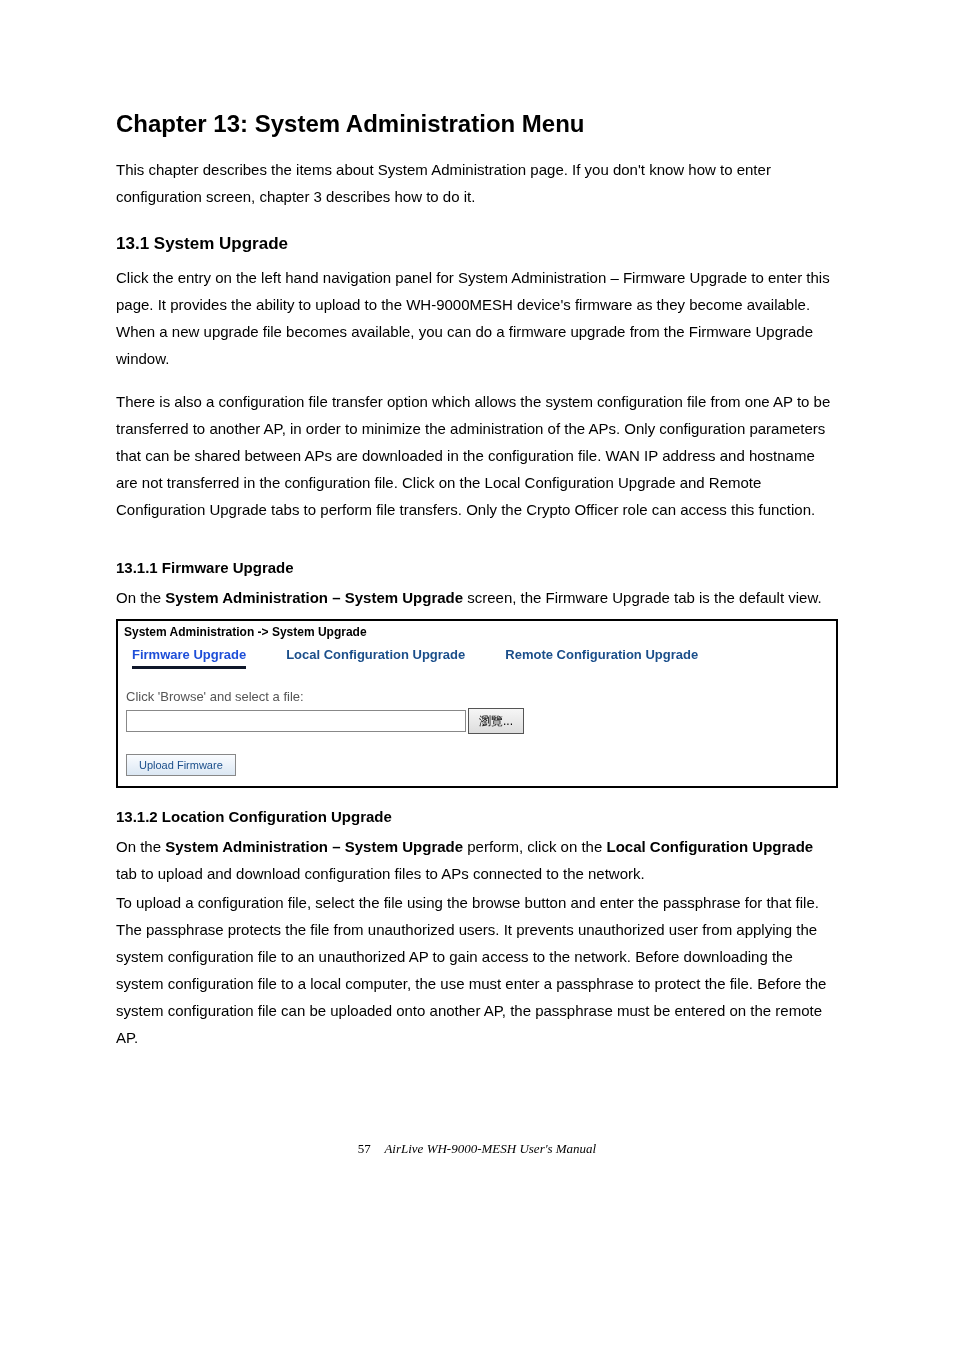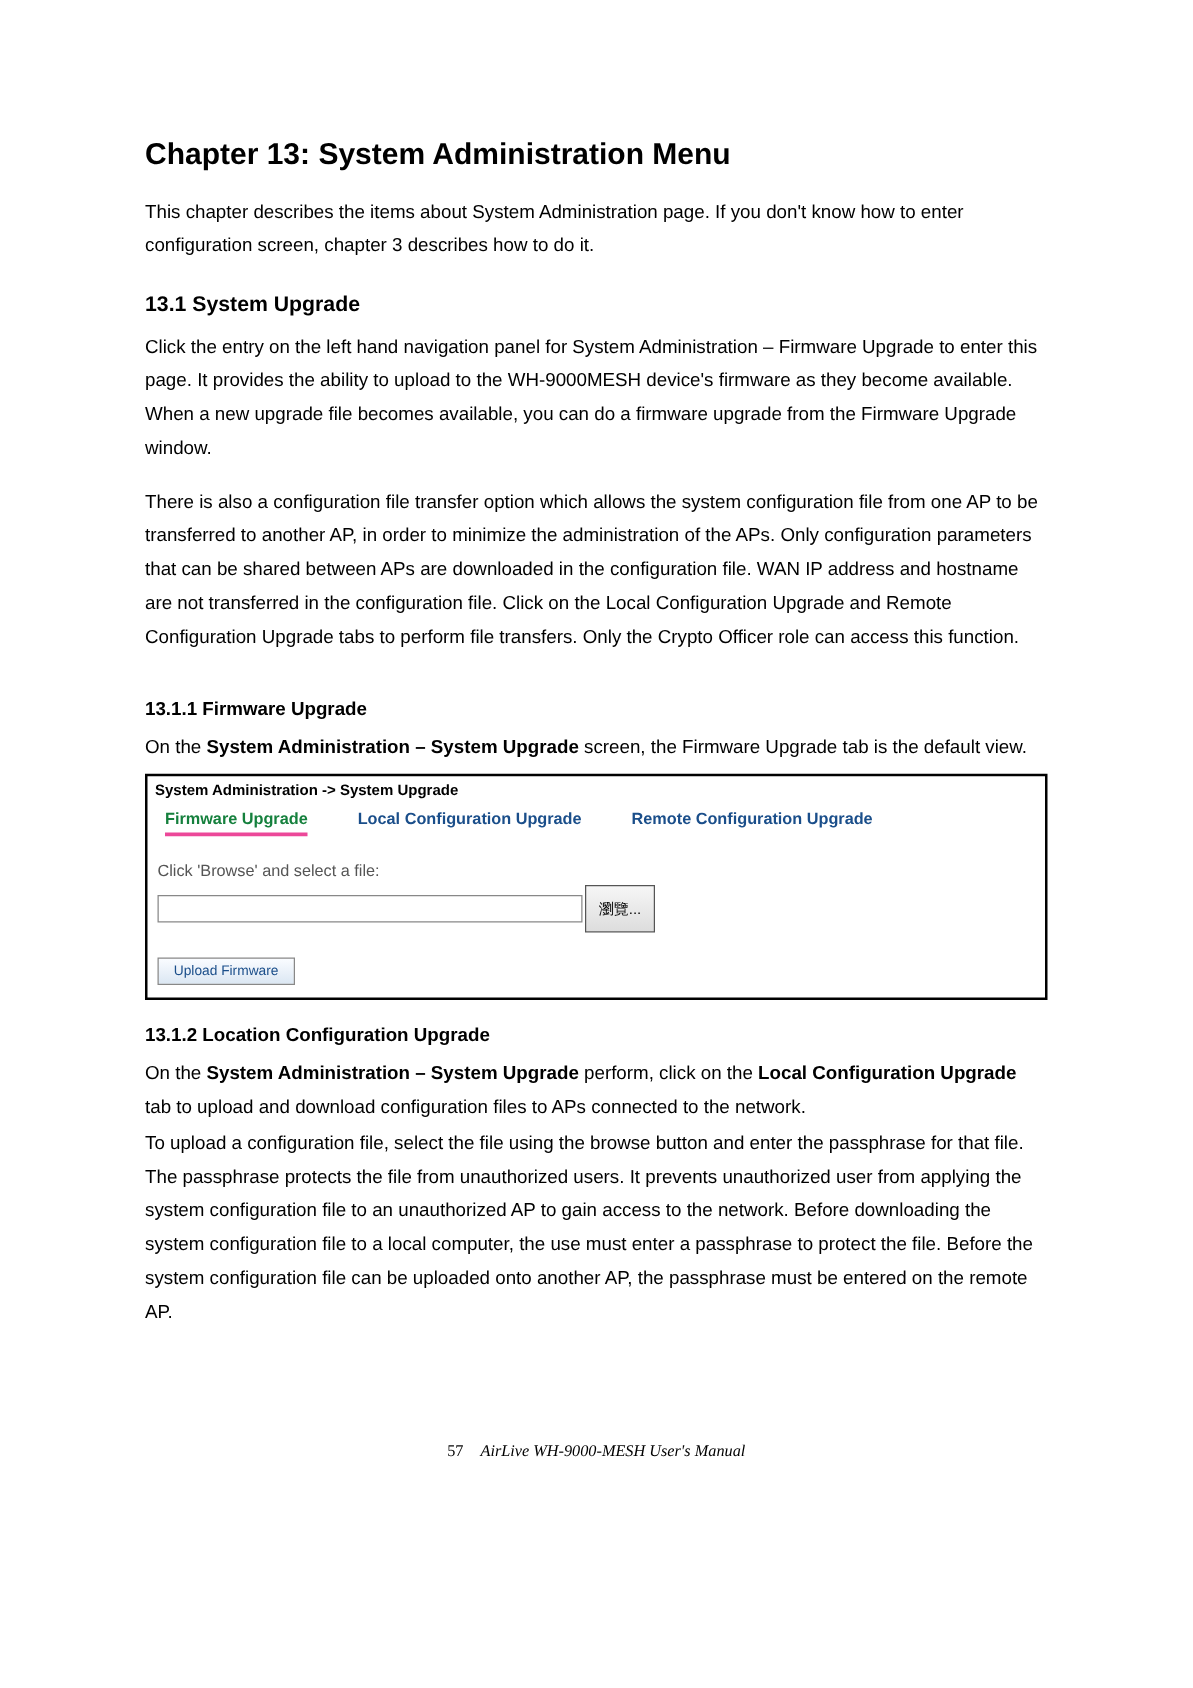--- a/index.html
+++ b/index.html
@@ -23,30 +23,30 @@
     color: #000;
   }
   .tabs {
     display: flex;
     gap: 40px;
     padding: 0 14px 4px 14px;
     font-size: 13px;
     font-weight: bold;
   }
   .tab { color: #1a4e8a; cursor: pointer; padding-bottom: 4px; }
-  .tab.active { color: #15803d; border-bottom: 3px solid #ec4899; }
+  .tab.active { color: #1d4ed8; border-bottom: 3px solid #0f172a; }
   .tab-body { padding: 16px 8px 10px 8px; font-size: 13px; color: #555; }
   .file-row { display: flex; align-items: center; margin-top: 4px; margin-bottom: 20px; }
   .file-input {
     width: 340px; height: 22px;
     border: 1px solid #888; background: #fff;
     margin-right: 2px;
   }
   .browse-btn {
-    height: 38px; font-size: 12px; padding: 0 10px;
+    height: 26px; font-size: 12px; padding: 0 10px;
     border: 1px solid #555; background: linear-gradient(#f6f6f6,#ddd);
   }
   .upload-btn {
     font-size: 11px; color: #1a4e8a;
     padding: 4px 12px; border: 1px solid #888;
     background: linear-gradient(#fafcff,#dbe7f3);
   }
   .footer {
     text-align: center;
     font-size: 13px;

